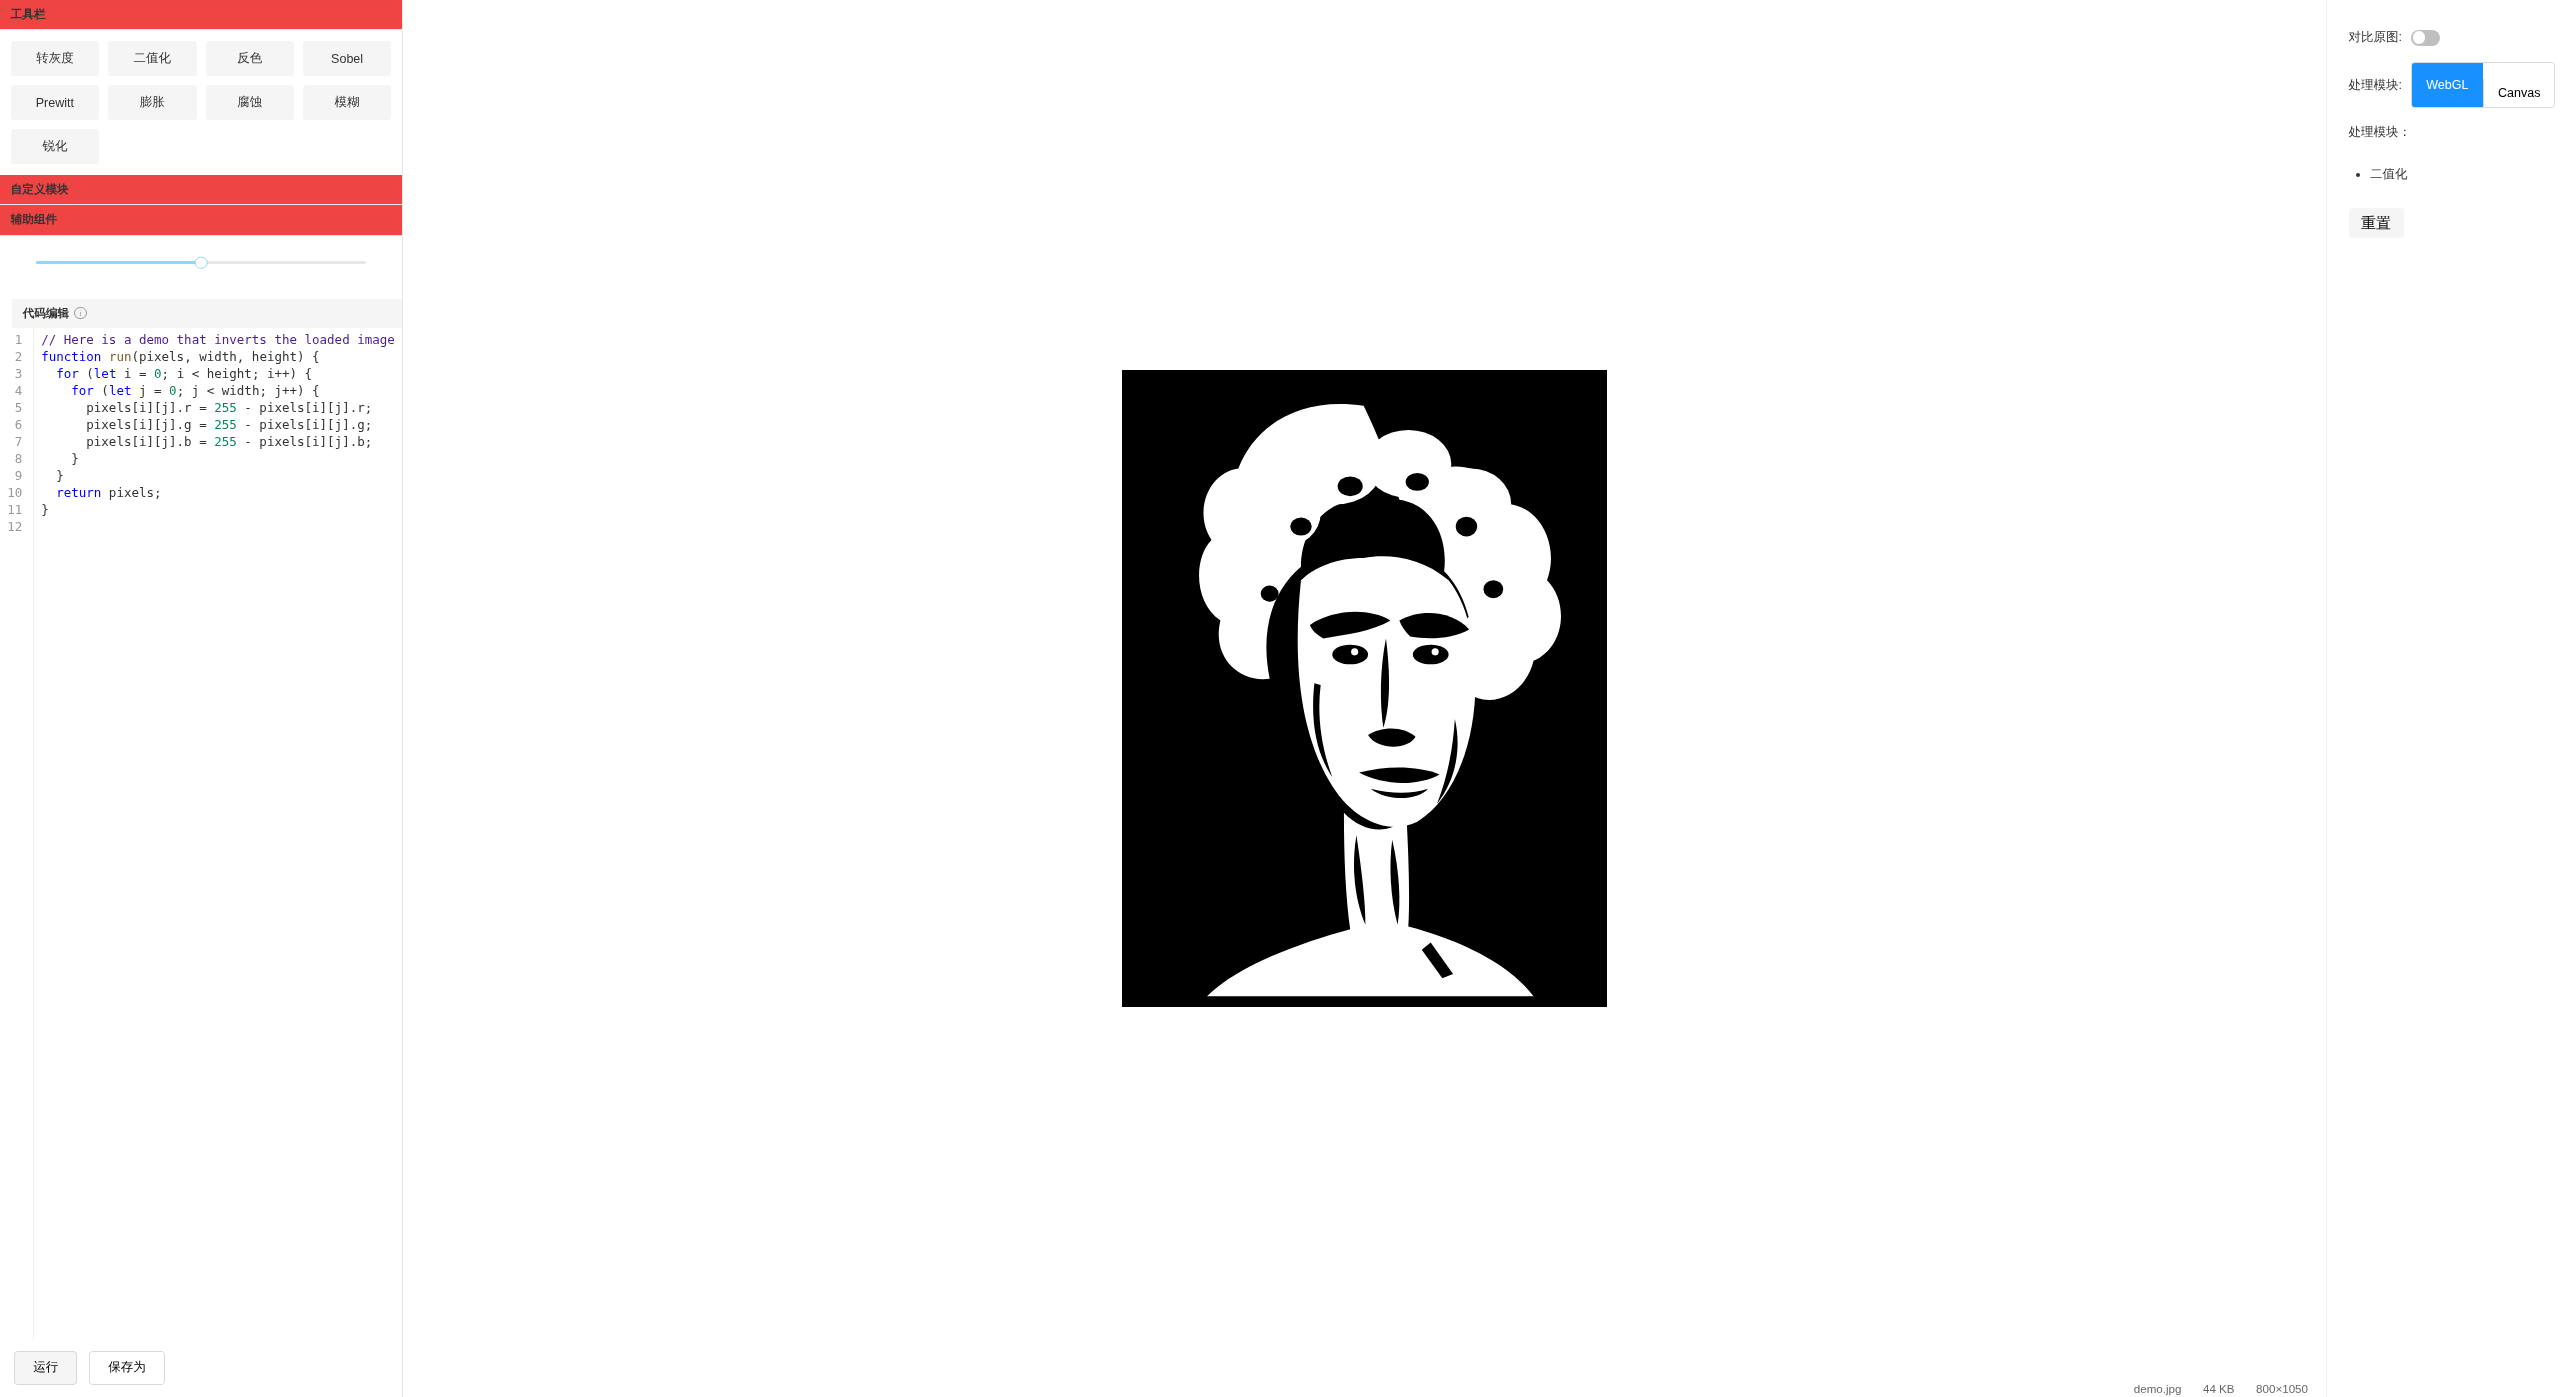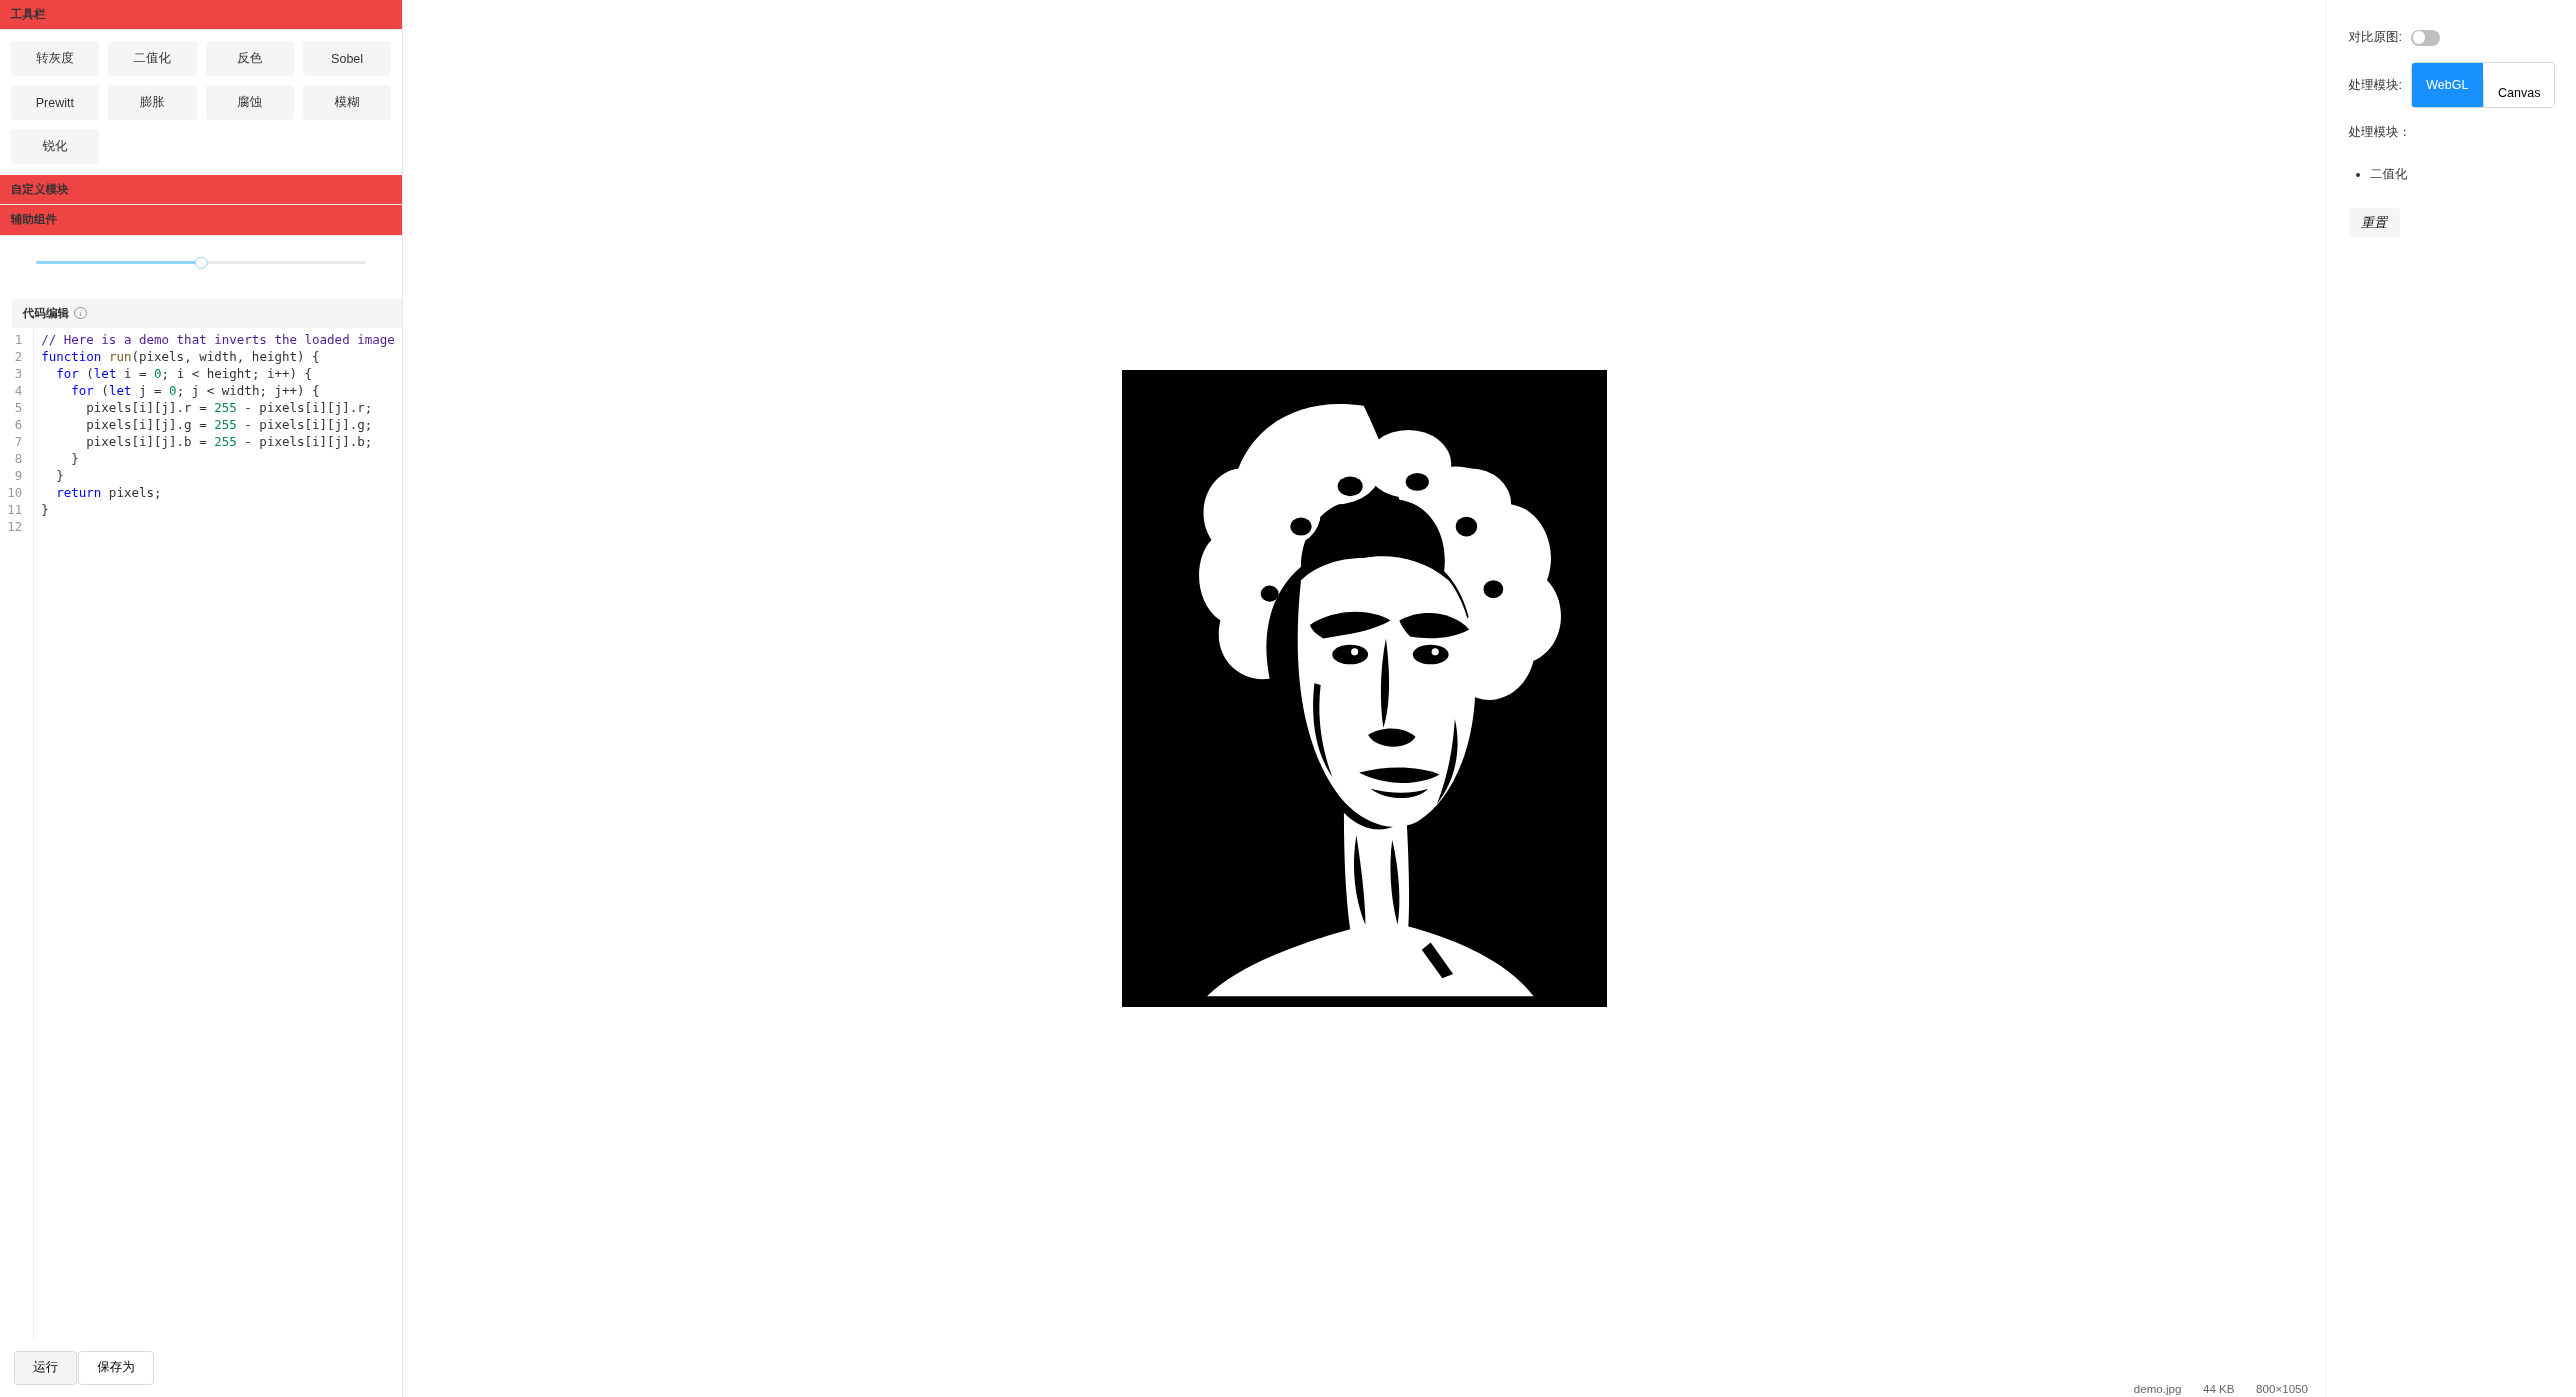--- a/index.html
+++ b/index.html
@@ -41,21 +41,21 @@
 .code-editor { flex: 1; display: flex; font-family: "Menlo", "Monaco", "Consolas", monospace; font-size: 12.5px; line-height: 17px; overflow: auto; background: #fff; }
 .gutter { background: #fff; color: #999; text-align: right; padding: 3.6px 10.7px 3.6px 7.2px; user-select: none; border-right: 0.9px solid #eee; }
 .gutter .ln { height: 17px; }
 .code-content { padding: 3.6px 7.2px; white-space: pre; color: #333; flex: 1; }
 .tok-comment { color: #4c1d95; }
 .tok-keyword { color: #0000ff; }
 .tok-func { color: #795e26; }
 .tok-num { color: #098658; }
 
 
-.action-row { display: flex; gap: 1px; padding: 12.5px 14.3px; margin-top: auto; }
+.action-row { display: flex; gap: 12px; padding: 12.5px 14.3px; margin-top: auto; }
 .btn { border: 0.9px solid #d9d9d9; background: #fff; padding: 7.2px 18px; border-radius: 3.6px; font-size: 12.5px; cursor: pointer; }
 .btn-default-hl { background: #f5f5f5; }
 
 
 .canvas-area { flex: 1; display: flex; flex-direction: column; background: #fff; position: relative; }
 .canvas-viewport { flex: 1; display: flex; align-items: center; justify-content: center; overflow: auto; padding: 36px; }
 .preview-image { width: 485px; height: 637px; background: #000; display: flex; align-items: center; justify-content: center; overflow: hidden; }
 .preview-image svg { width: 100%; height: 100%; }
 .status-bar { display: flex; justify-content: flex-end; gap: 21.5px; padding: 5.4px 18px 1.8px; font-size: 11.6px; color: #666; }
 
@@ -71,21 +71,21 @@
 
 .radio-group { display: inline-flex; border: 0.9px solid #d9d9d9; border-radius: 3.6px; overflow: hidden; }
 .radio-btn { padding: 7.2px 14.3px; background: #fff; cursor: pointer; font-size: 12.5px; border: none; }
 .radio-btn.active { background: #1890ff; color: #fff; }
 .radio-btn + .radio-btn { border-left: 0.9px solid #d9d9d9; margin-top: 16px; }
 
 
 .module-list { list-style: disc; padding-left: 21.5px; margin: 5.4px 0; }
 .module-list li { padding: 3.6px 0; font-size: 12.5px; }
 
-.reset-btn { align-self: flex-start; background: #f5f5f5; border: none; padding: 5.4px 12.5px; border-radius: 3.6px; font-size: 13px; cursor: pointer; font-style: italic; }
+.reset-btn { align-self: flex-start; background: #f5f5f5; border: none; padding: 5.4px 12.5px; border-radius: 3.6px; font-size: 15px; cursor: pointer; }
 </style>
 </head>
 <body>
 
 <div class="app">
 
 
   <div class="main">
 
     <div class="left-panel">

